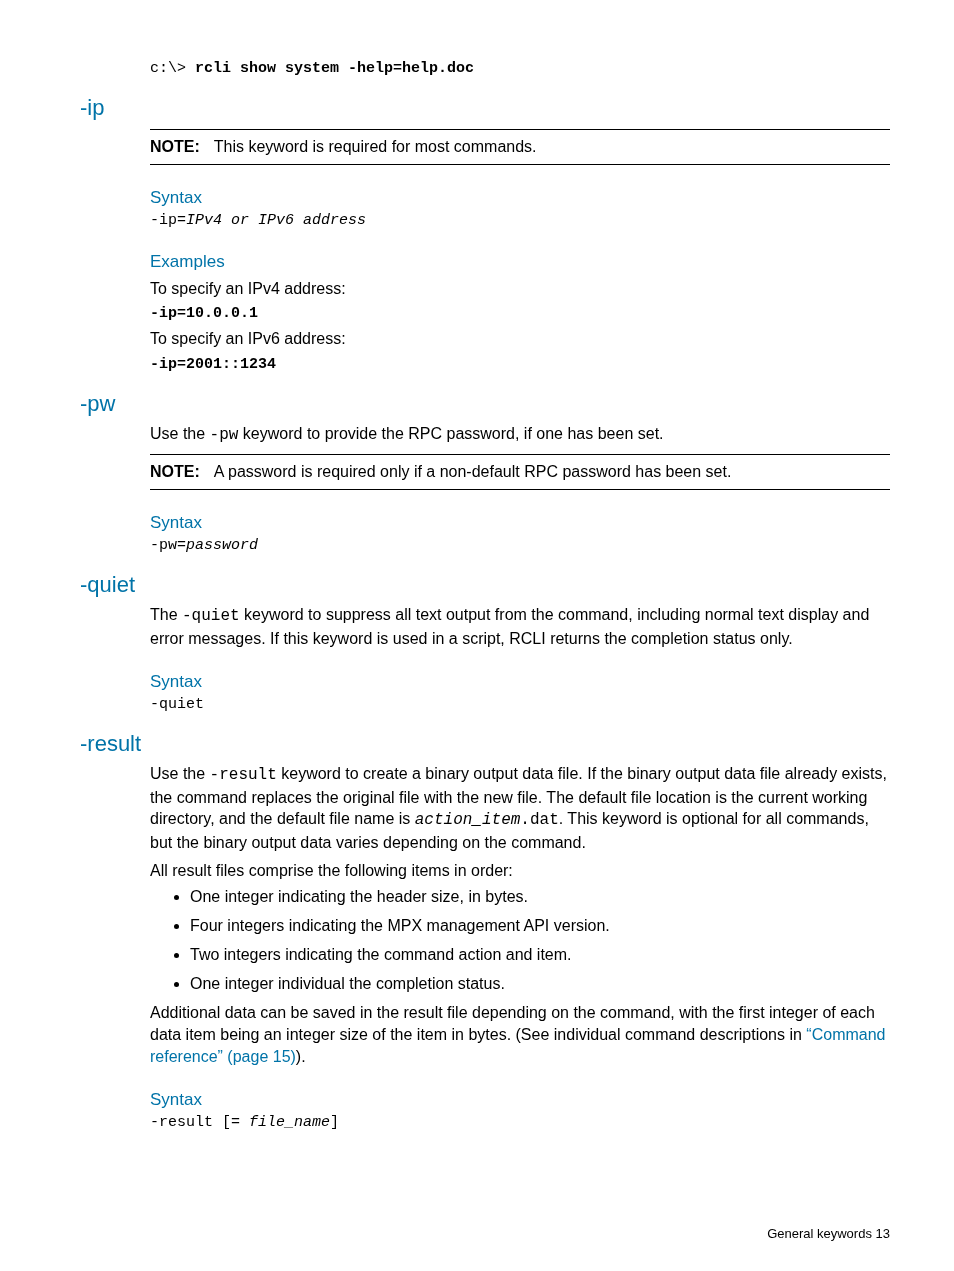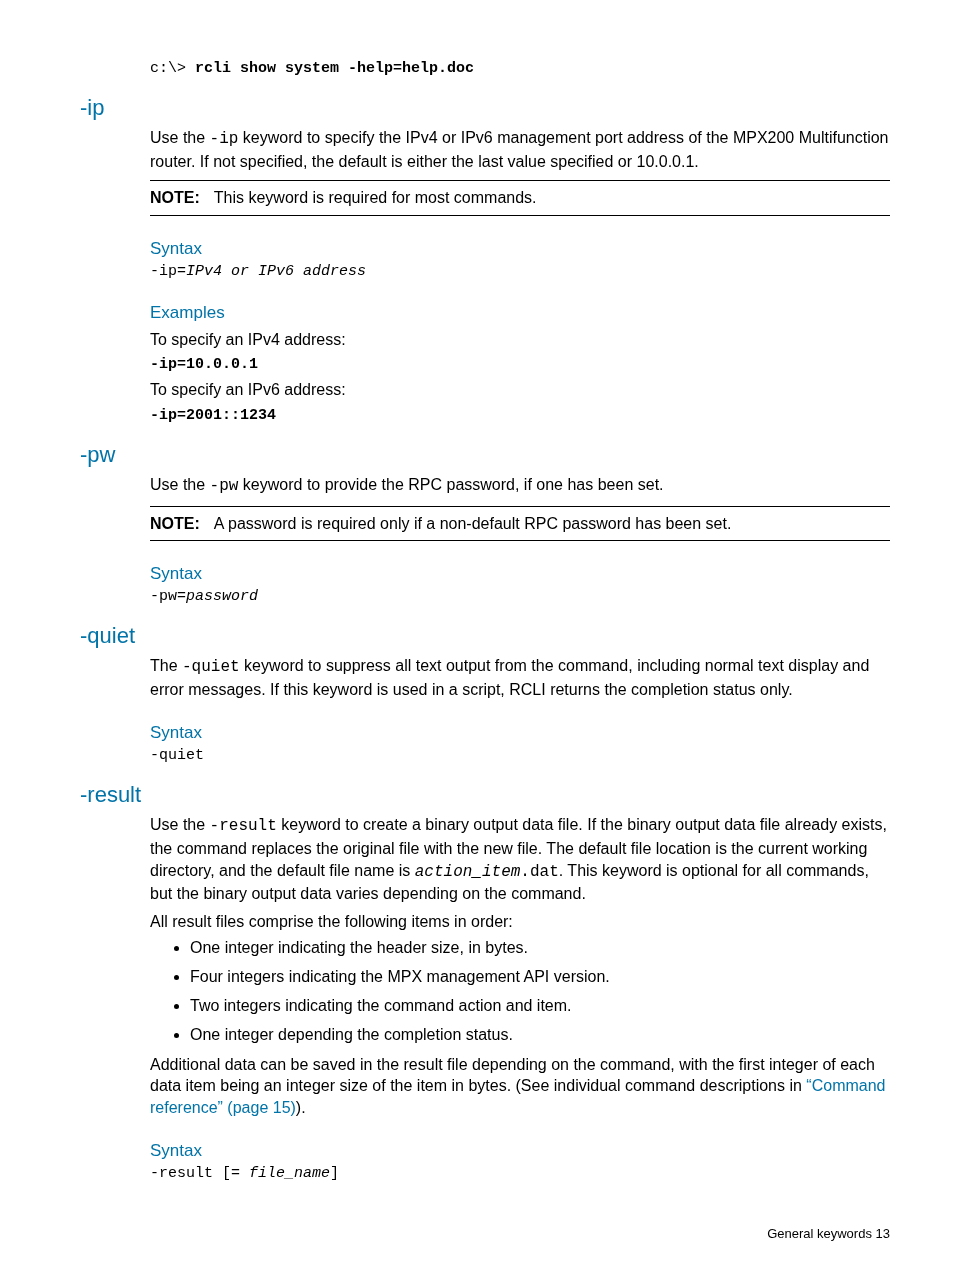--- a/index.html
+++ b/index.html
@@ -98,23 +98,20 @@
 </head>
 <body>
 
 <div class="page">
 
   <div class="code-line">
     <span>c:\&gt; </span><span class="bold">rcli show system -help=help.doc</span>
   </div>
 
   <div class="h2">-ip</div>
-  <div class="body-text">
-    <span>Use the </span><span class="mono">-ip</span><span> keyword to specify the IPv4 or IPv6 management port address of the MPX200 Multifunction router. If not specified, the default is either the last value specified or 10.0.0.1.</span>
-  </div>
   <div class="note">
     <span class="note-label">NOTE:</span><span>This keyword is required for most commands.</span>
   </div>
   <div class="h3">Syntax</div>
   <div class="syntax-line">
     <span>-ip=</span><em>IPv4 or IPv6 address</em>
   </div>
   <div class="h3">Examples</div>
   <div class="body-text">To specify an IPv4 address:</div>
   <div class="bold-mono">-ip=10.0.0.1</div>
@@ -142,21 +139,21 @@
 
   <div class="h2">-result</div>
   <div class="body-text">
     <span>Use the </span><span class="mono">-result</span><span> keyword to create a binary output data file. If the binary output data file already exists, the command replaces the original file with the new file. The default file location is the current working directory, and the default file name is </span><span class="mono"><em>action_item</em></span><span class="mono">.dat</span><span>. This keyword is optional for all commands, but the binary output data varies depending on the command.</span>
   </div>
   <div class="body-text">All result files comprise the following items in order:</div>
   <ul class="bullets">
     <li>One integer indicating the header size, in bytes.</li>
     <li>Four integers indicating the MPX management API version.</li>
     <li>Two integers indicating the command action and item.</li>
-    <li>One integer depending the completion status.</li>
+    <li>One integer individual the completion status.</li>
   </ul>
   <div class="body-text">
     <span>Additional data can be saved in the result file depending on the command, with the first integer of each data item being an integer size of the item in bytes. (See individual command descriptions in </span><span class="link">“Command reference” (page 15)</span><span>).</span>
   </div>
   <div class="h3">Syntax</div>
   <div class="syntax-line">
     <span>-result [= </span><em>file_name</em><span>]</span>
   </div>
 
   <div class="footer">

